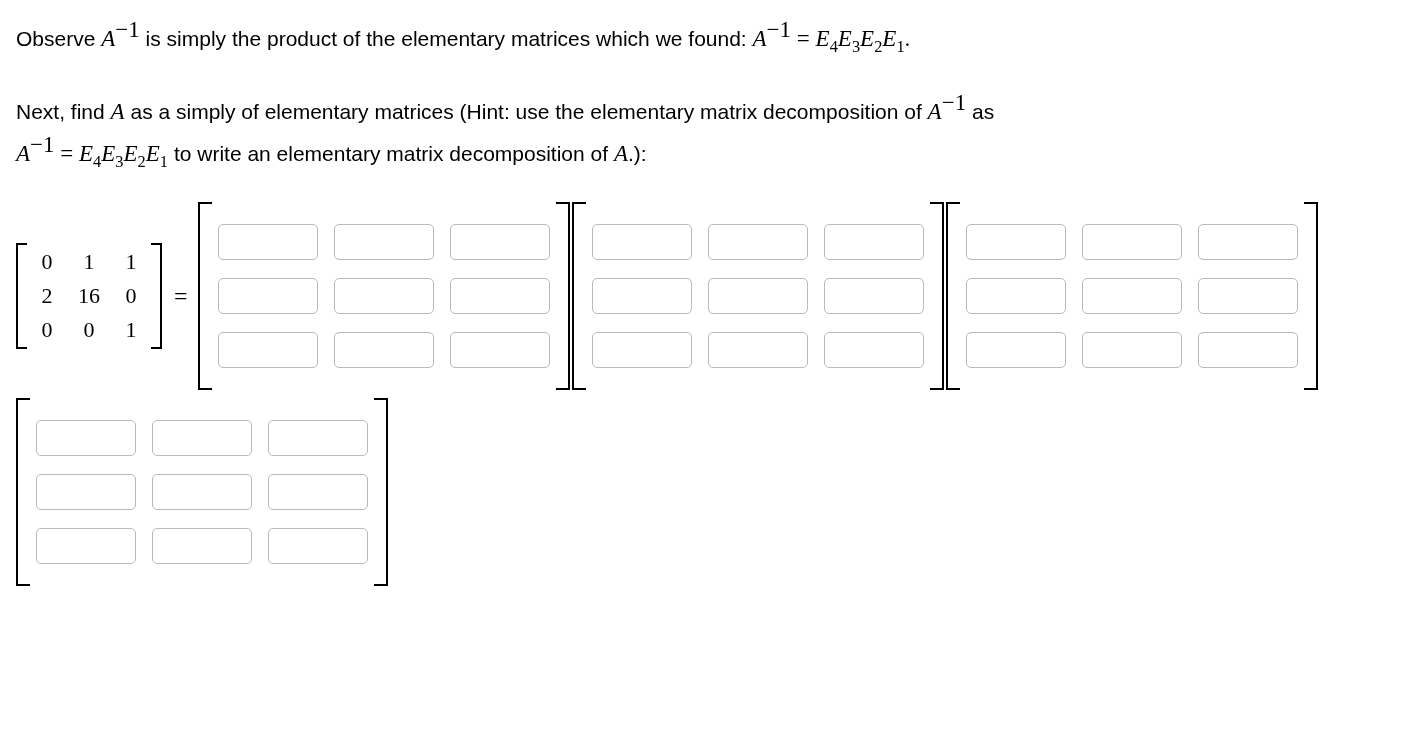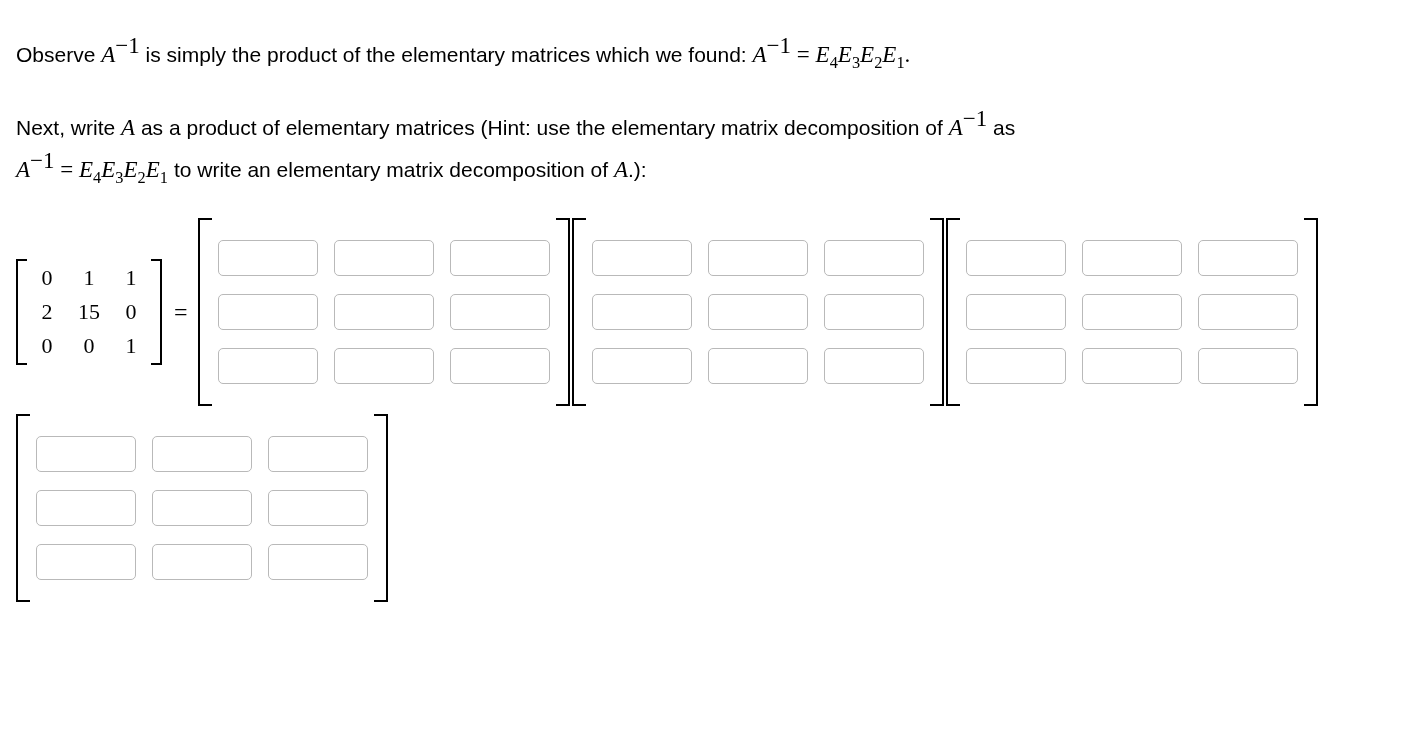--- a/index.html
+++ b/index.html
@@ -4,21 +4,21 @@
 <style>
   body {
     margin: 0;
     padding: 14px 16px;
     font-family: Arial, Helvetica, sans-serif;
     font-size: 21px;
     color: #000;
     background: #fff;
     line-height: 1.5;
   }
-  .para { margin: 16px 0 28px 0; }
+  .para { margin: 0 0 28px 0; }
   .math-i { font-family: 'Times New Roman', Times, serif; font-style: italic; font-size: 23px; }
   .math-r { font-family: 'Times New Roman', Times, serif; font-style: normal; font-size: 23px; }
   sup, sub { font-family: 'Times New Roman', Times, serif; font-style: normal; }
   sup { font-size: 0.75em; position: relative; top: -0.05em; }
   sub { font-size: 0.78em; position: relative; top: 0.05em; }
   .eqrow {
     display: flex;
     align-items: center;
     flex-wrap: wrap;
     gap: 8px 2px;
@@ -85,40 +85,40 @@
 </style>
 </head>
 <body>
 
 <p class="para">
   <span>Observe </span><span class="math-i">A</span><sup class="math-r">−1</sup>
   <span> is simply the product of the elementary matrices which we found: </span><span class="math-i">A</span><sup class="math-r">−1</sup><span class="math-r"> = </span><span class="math-i">E</span><sub>4</sub><span class="math-i">E</span><sub>3</sub><span class="math-i">E</span><sub>2</sub><span class="math-i">E</span><sub>1</sub><span class="math-r">.</span>
 </p>
 
 <p class="para">
-  <span>Next, write </span><span class="math-i">A</span>
-  <span> as a product of elementary matrices (Hint: use the elementary matrix decomposition of </span><span class="math-i">A</span><sup class="math-r">−1</sup>
+  <span>Next, find </span><span class="math-i">A</span>
+  <span> as a simply of elementary matrices (Hint: use the elementary matrix decomposition of </span><span class="math-i">A</span><sup class="math-r">−1</sup>
   <span> as </span><br>
   <span class="math-i">A</span><sup class="math-r">−1</sup><span class="math-r"> = </span><span class="math-i">E</span><sub>4</sub><span class="math-i">E</span><sub>3</sub><span class="math-i">E</span><sub>2</sub><span class="math-i">E</span><sub>1</sub>
   <span> to write an elementary matrix decomposition of </span><span class="math-i">A</span><span>.):</span>
 </p>
 
 <div class="eqrow">
 
   <span class="smatrix">
     <span class="br br-l"></span>
     <span class="smatrix-body">
       <span class="srow">
         <span class="scell">0</span>
         <span class="scell">1</span>
         <span class="scell">1</span>
       </span>
       <span class="srow">
         <span class="scell">2</span>
-        <span class="scell">15</span>
+        <span class="scell">16</span>
         <span class="scell">0</span>
       </span>
       <span class="srow">
         <span class="scell">0</span>
         <span class="scell">0</span>
         <span class="scell">1</span>
       </span>
     </span>
     <span class="br br-r"></span>
   </span>

